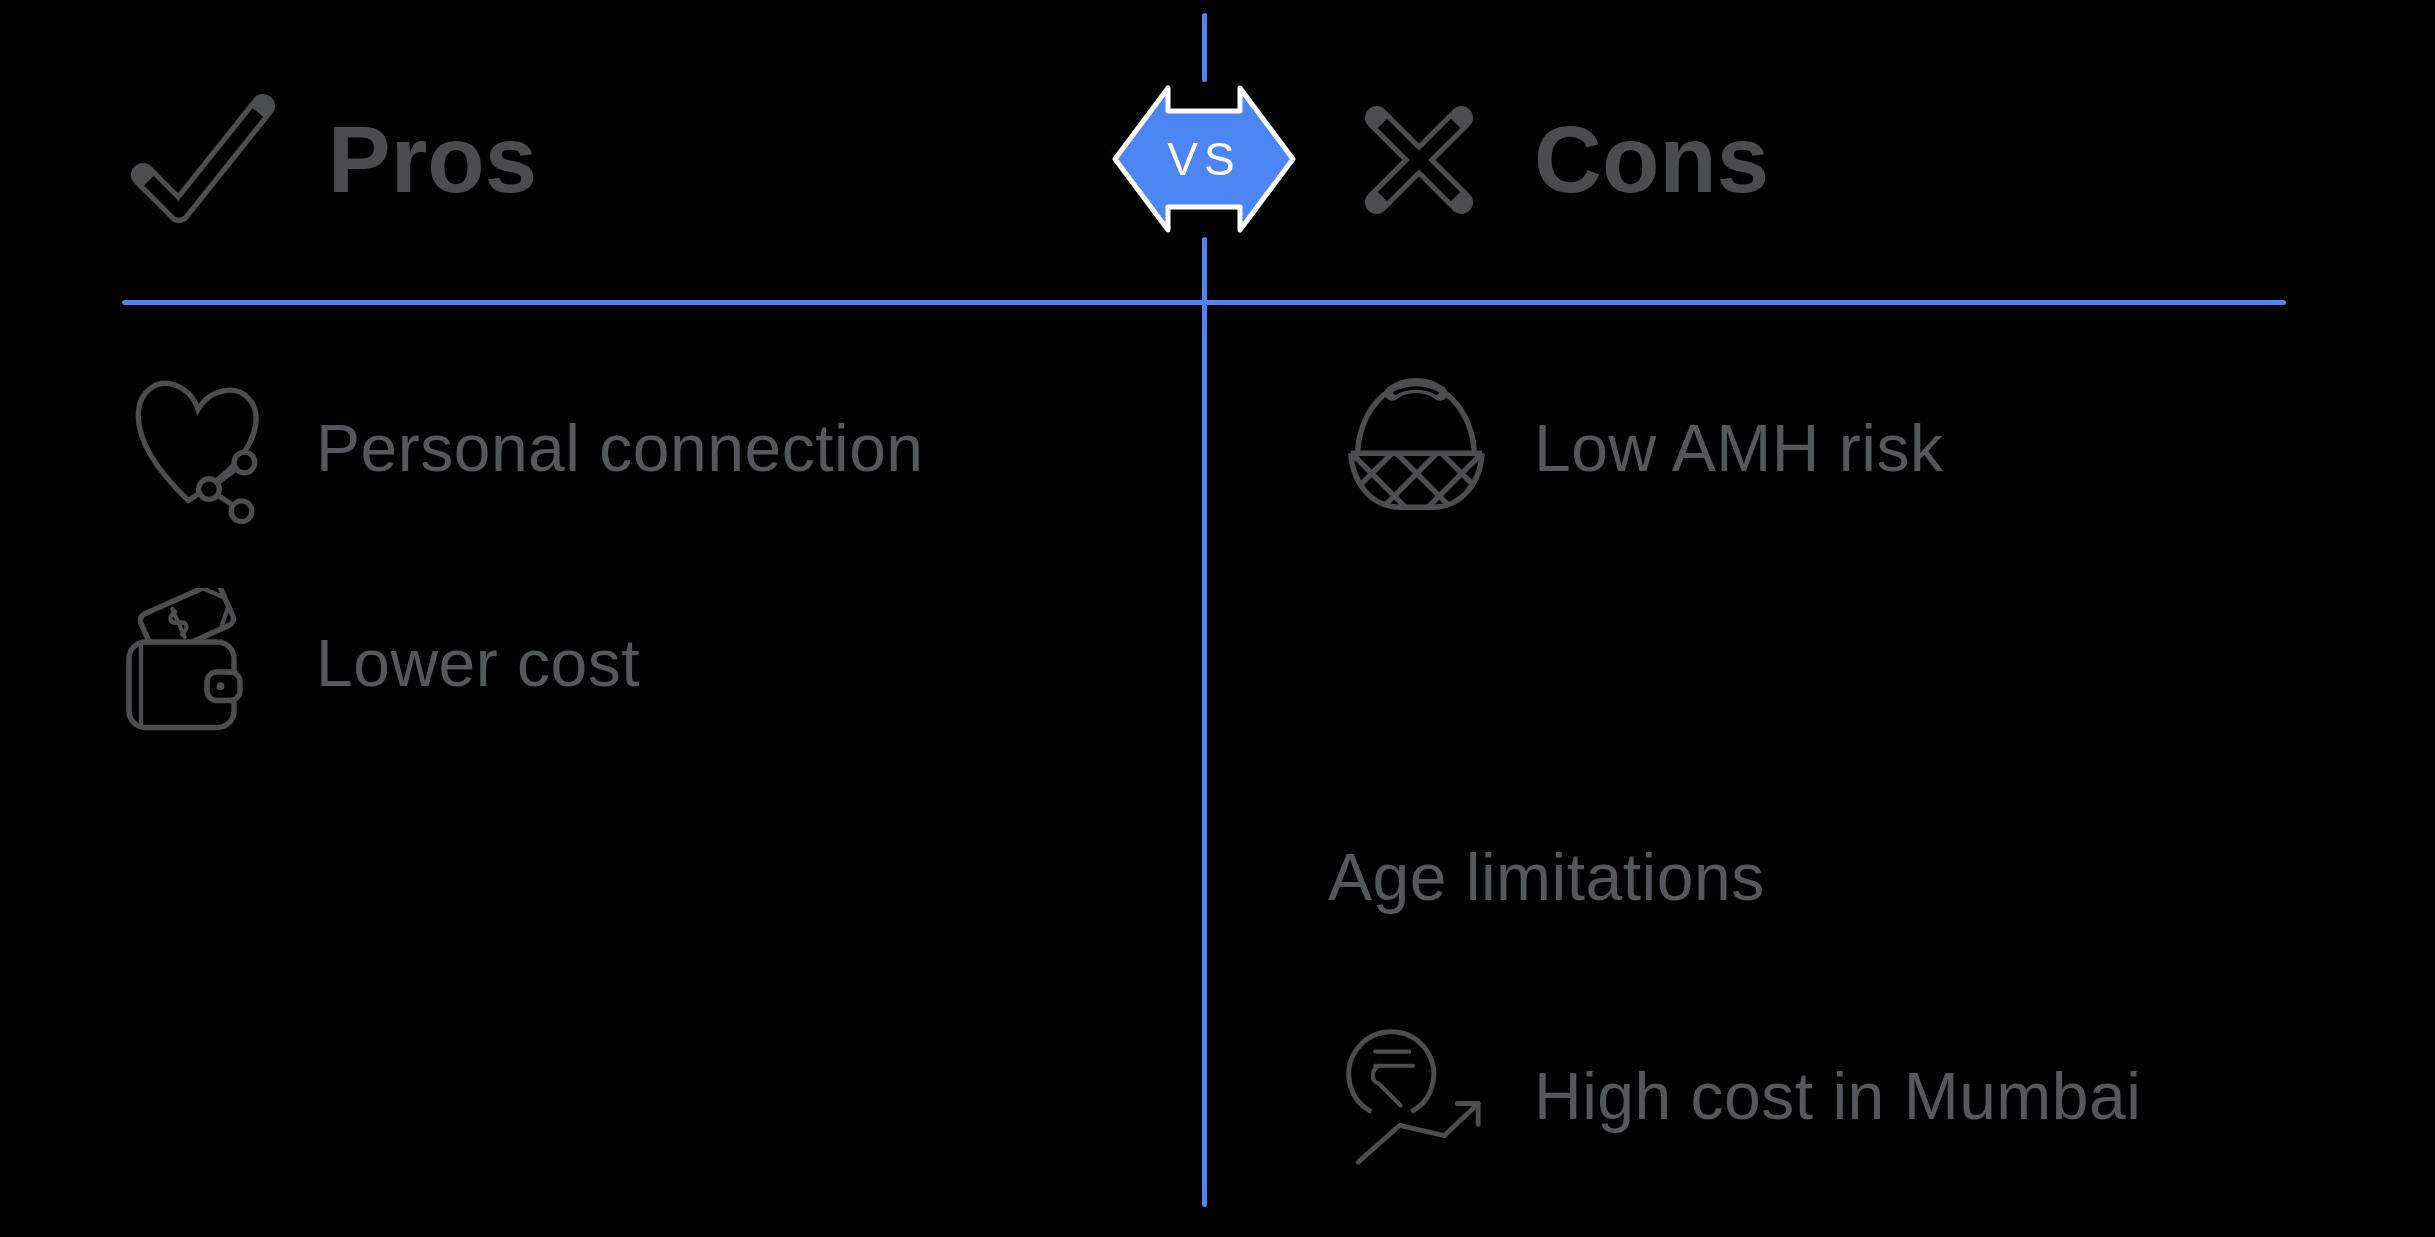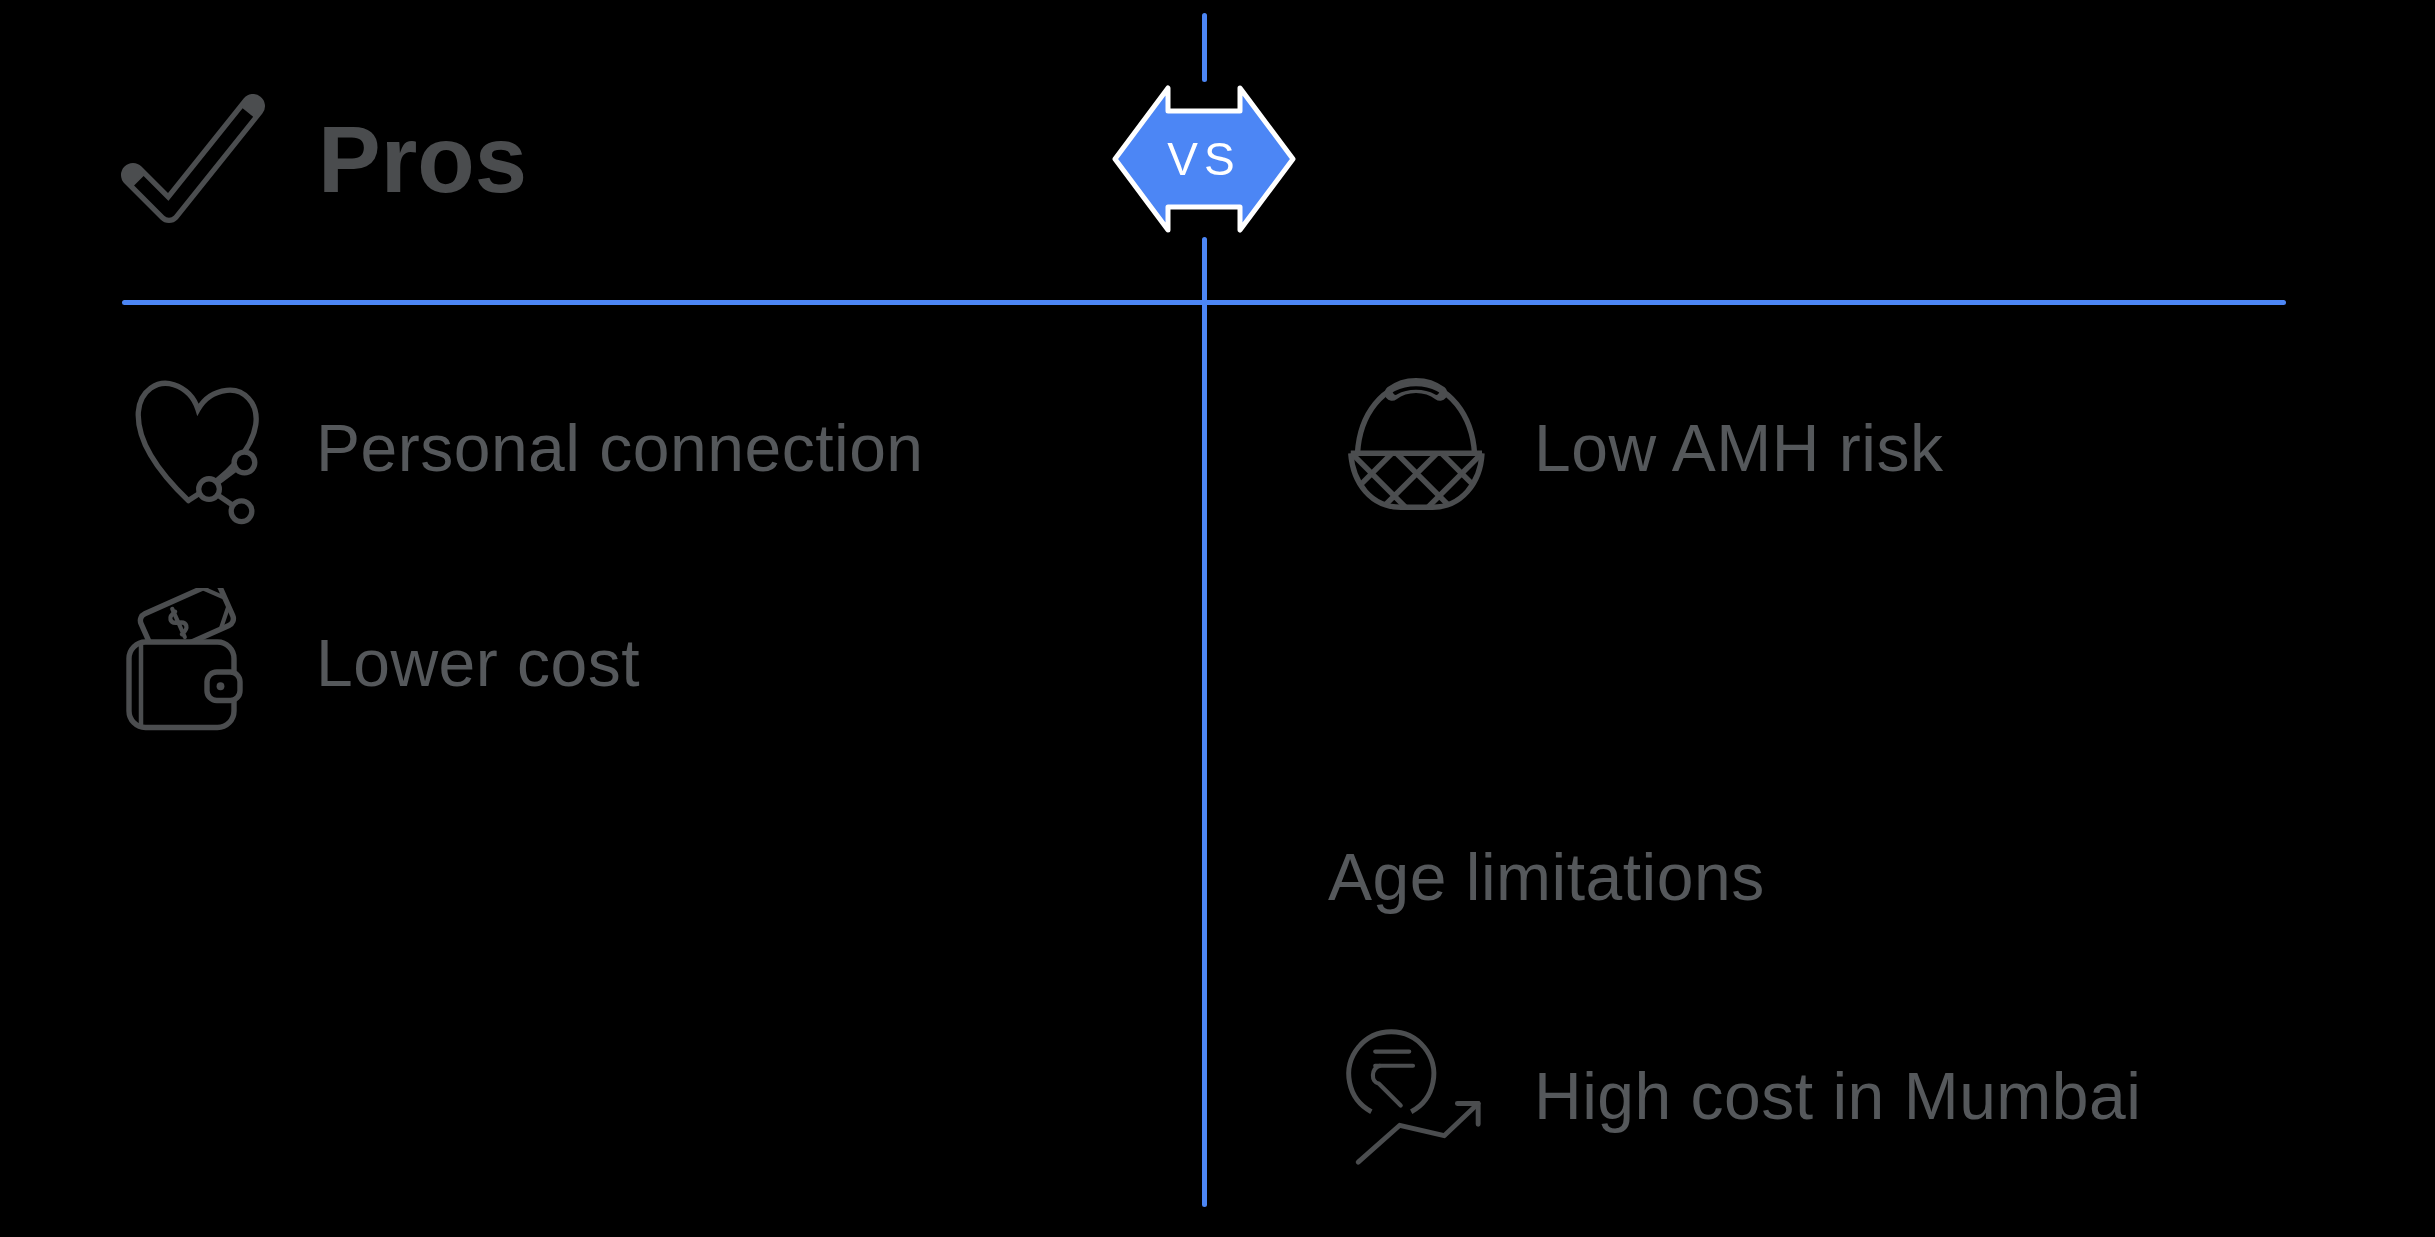--- a/index.html
+++ b/index.html
@@ -16,21 +16,21 @@
     overflow:hidden;font-family:"Liberation Sans","DejaVu Sans",sans-serif;
   }
   
   .hline{position:absolute;left:122px;top:300px;width:2164px;height:5px;
     border-radius:3px;background:var(--accent-blue);}
   .vline{position:absolute;left:1202px;width:5px;border-radius:3px;background:var(--accent-blue);}
   .vtop{top:13px;height:69px;}
   .vbottom{top:237px;height:970px;}
   
   .header{position:absolute;top:84px;height:152px;display:flex;align-items:center;gap:40px;}
-  .header.pros{left:108px;}
+  .header.pros{left:118px;}
   .header.cons{left:1344px;}
   .h-label{font-size:94px;font-weight:700;color:var(--heading-text);line-height:1;}
   
   .vs{position:absolute;left:1111px;top:84px;width:186px;height:150px;}
   .vs text{font-size:46px;letter-spacing:6px;fill:var(--arrow-outline);}
   
   .row{position:absolute;display:flex;align-items:center;gap:36px;height:160px;}
   .row.p0{left:110px;top:368px;}
   .row.p1{left:110px;top:583px;}
   .row.c0{left:1328px;top:368px;}
@@ -64,20 +64,31 @@
     <span class="h-label">Pros</span>
   </div>
 
   <div class="vs">
     <svg width="186" height="150" viewBox="0 0 186 150">
       <polygon points="4,75 57,4 57,27 129,27 129,4 182,75 129,146 129,123 57,123 57,146" style="fill:var(--accent-blue,#4c86f5)" stroke="#ffffff" stroke-width="5" stroke-linejoin="round"></polygon>
       <text x="93" y="91" text-anchor="middle">VS</text>
     </svg>
   </div>
 
+  <div class="header cons">
+    <span class="iconbox-x">
+      <svg width="146" height="146" viewBox="0 0 100 100">
+        <line x1="21" y1="21" x2="79" y2="79" stroke="currentColor" stroke-width="16" stroke-linecap="round"></line>
+        <line x1="79" y1="21" x2="21" y2="79" stroke="currentColor" stroke-width="16" stroke-linecap="round"></line>
+        <line x1="24.9" y1="24.9" x2="75.1" y2="75.1" stroke="#000000" stroke-width="9"></line>
+        <line x1="75.1" y1="24.9" x2="24.9" y2="75.1" stroke="#000000" stroke-width="9"></line>
+      </svg>
+    </span>
+    <span class="h-label">Cons</span>
+  </div>
 
   <div class="row p1">
     <span class="iconbox">
       <svg width="150" height="150" viewBox="0 0 100 100">
         <g transform="rotate(-24 45 22)">
           <rect x="16" y="6" width="58" height="30" rx="5" fill="#000000" stroke="currentColor" stroke-width="3.6"></rect>
           <path d="M40 13 C34 14 33 19 39 20.5 C45 22 44 27 38 28.5 M39 10.5 V31" fill="none" stroke="currentColor" stroke-width="2.8" stroke-linecap="round"></path>
           <path d="M63 6 L74 18 M63 36 L74 24" fill="none" stroke="currentColor" stroke-width="2.8"></path>
         </g>
         <rect x="6" y="36" width="70" height="57" rx="11" fill="#000000" stroke="currentColor" stroke-width="3.6"></rect>

